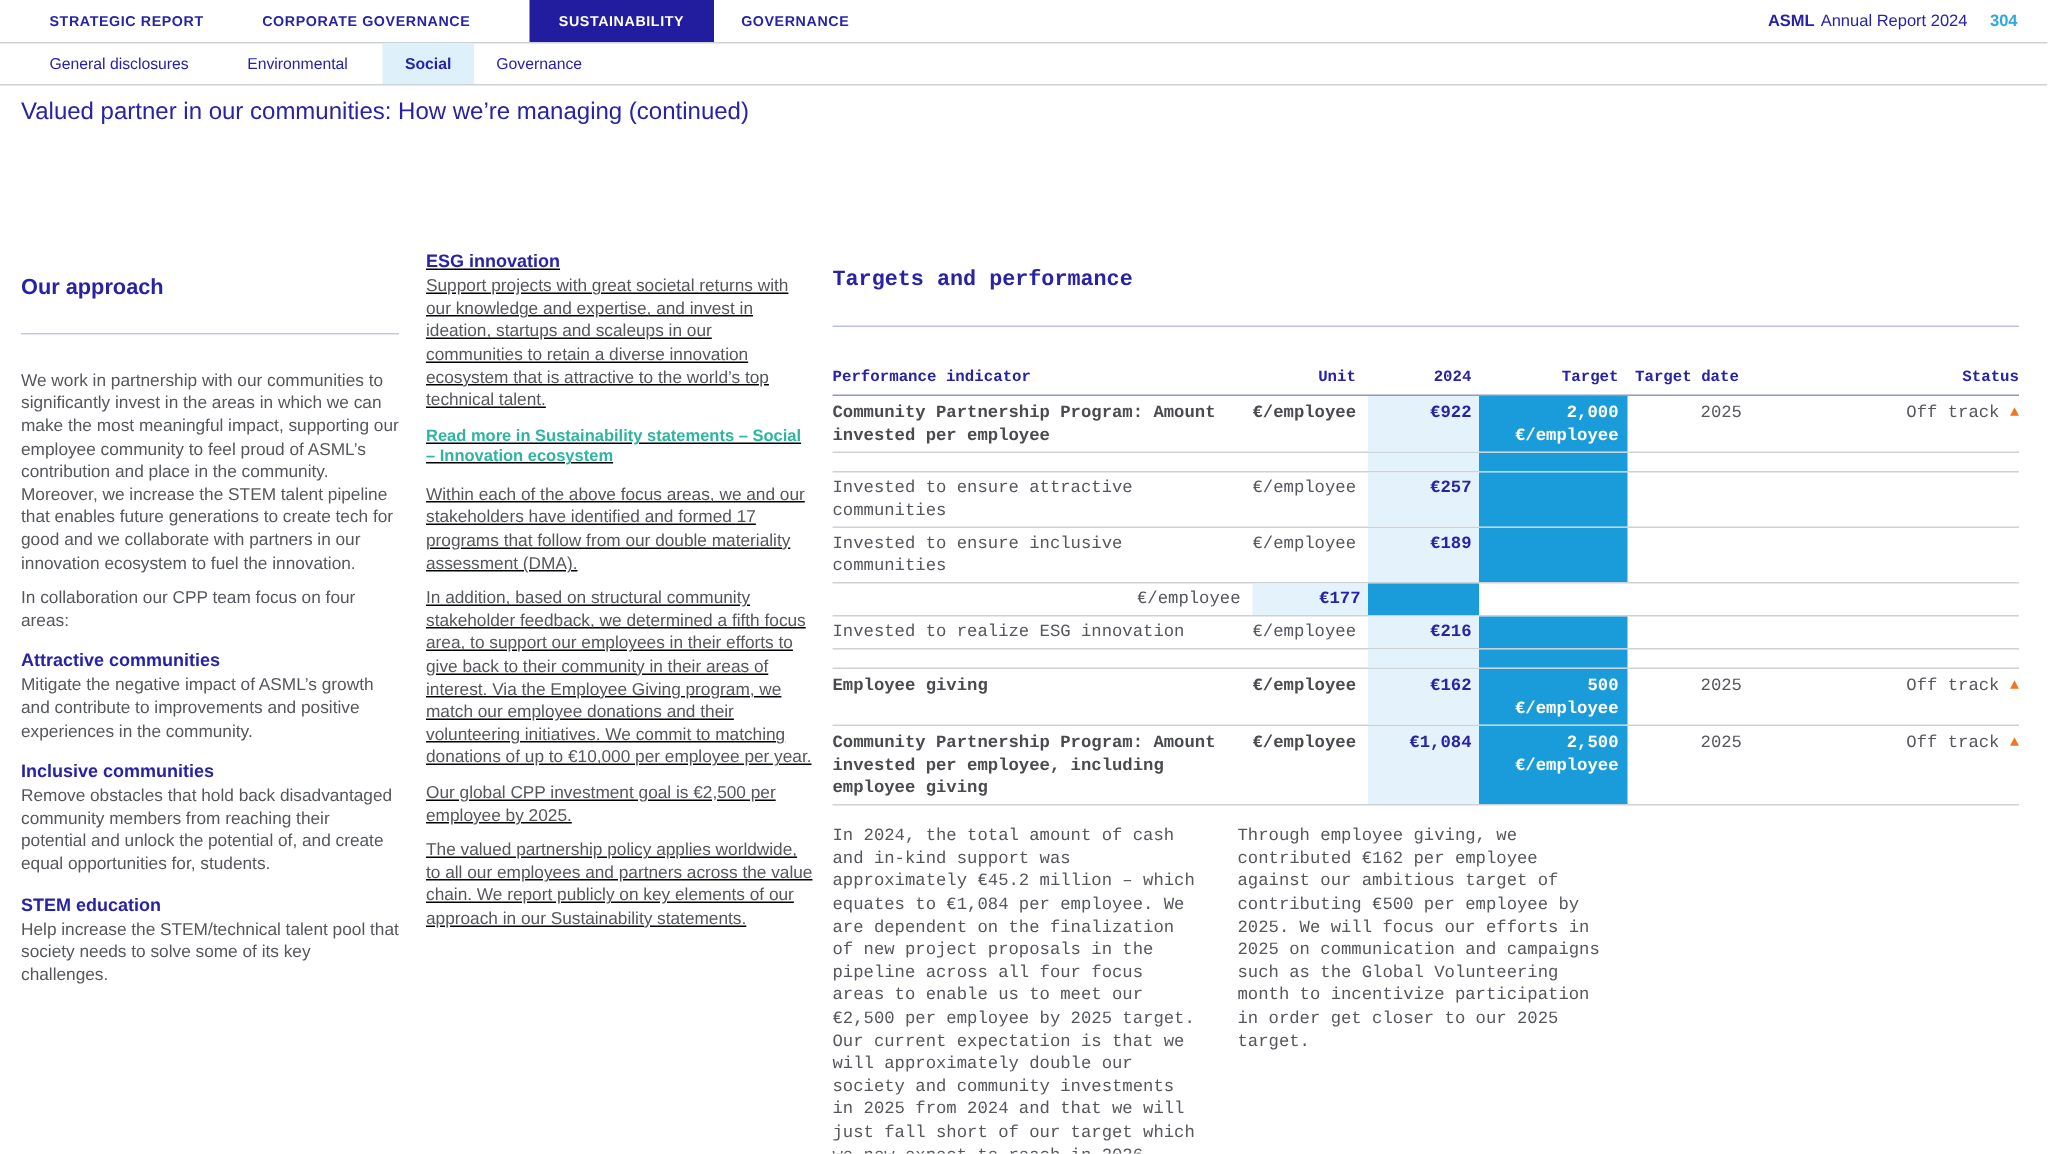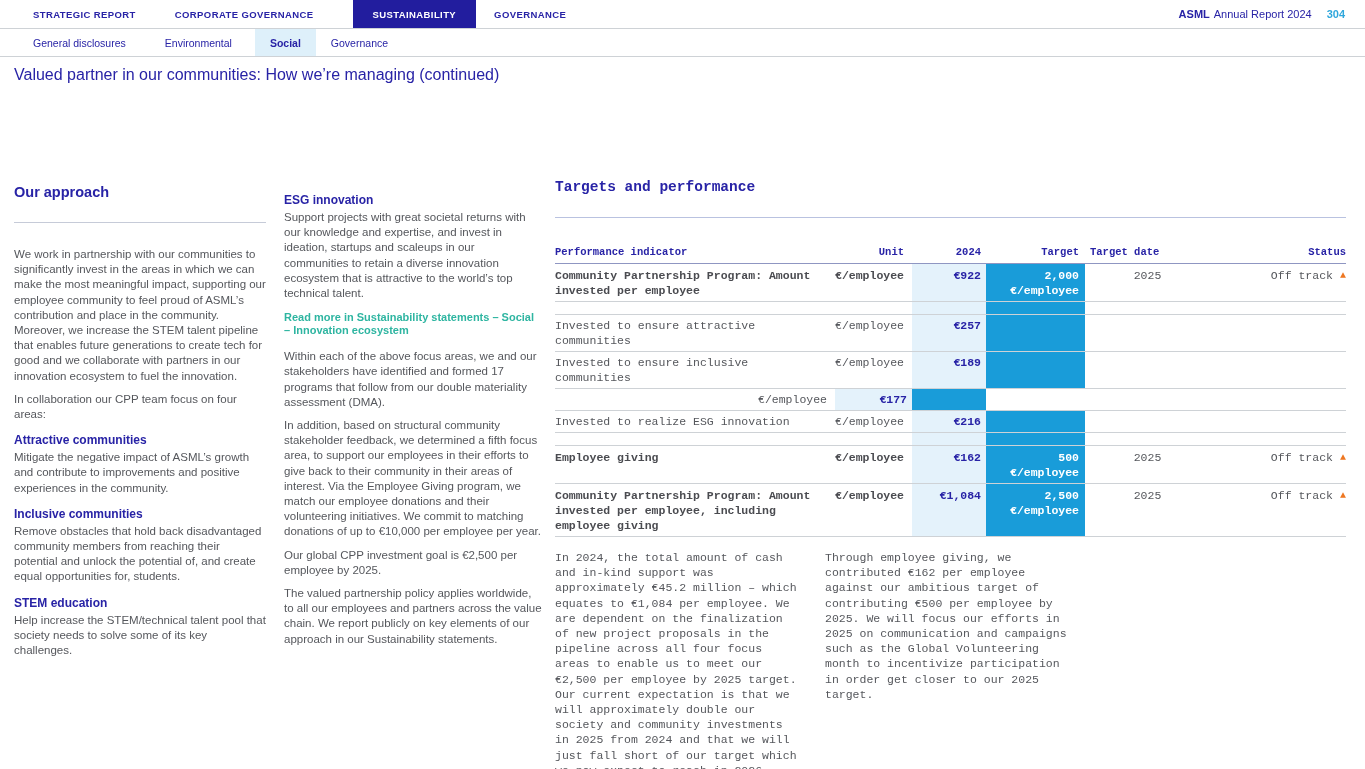--- a/index.html
+++ b/index.html
@@ -38,21 +38,21 @@
   .subitem.s1{ margin-right:23px; }
   .subitem.active{ background:#def0fa; font-weight:bold; padding:0 15px; }
   .subitem.s3{ margin-left:15px; }
 
   
   .pagetitle{ margin:9px 0 0 14px; font-size:16px; color:var(--navy-text); }
 
   
   .colwrap{ position:relative; }
   .leftcol { position:absolute; left:14px;  top:100px; width:252px; }
-  .midcol  { position:absolute; left:284px; top:109px;  width:258px; }
+  .midcol  { position:absolute; left:284px; top:83px;  width:258px;text-decoration:underline; }
   .rightsec{ position:absolute; left:555px; top:95px;  width:791px;font-family:Liberation Mono, monospace; }
 
   h2.sect{ font-size:14.5px; font-weight:bold; color:var(--navy-text);
     padding-bottom:22px; border-bottom:1px solid #c6cbd8; margin-bottom:24px; }
   h3.sub{ font-size:12px; font-weight:bold; color:var(--navy-text); margin:11px 0 3px; }
   p.body{ font-size:11.5px; line-height:15.2px; color:var(--body); margin-bottom:8px; }
   .greenlink{ display:block; font-size:11px; font-weight:bold; line-height:13px;
     color:var(--teal); margin:10px 0 12px; cursor:pointer; text-decoration:none; }
 
   

